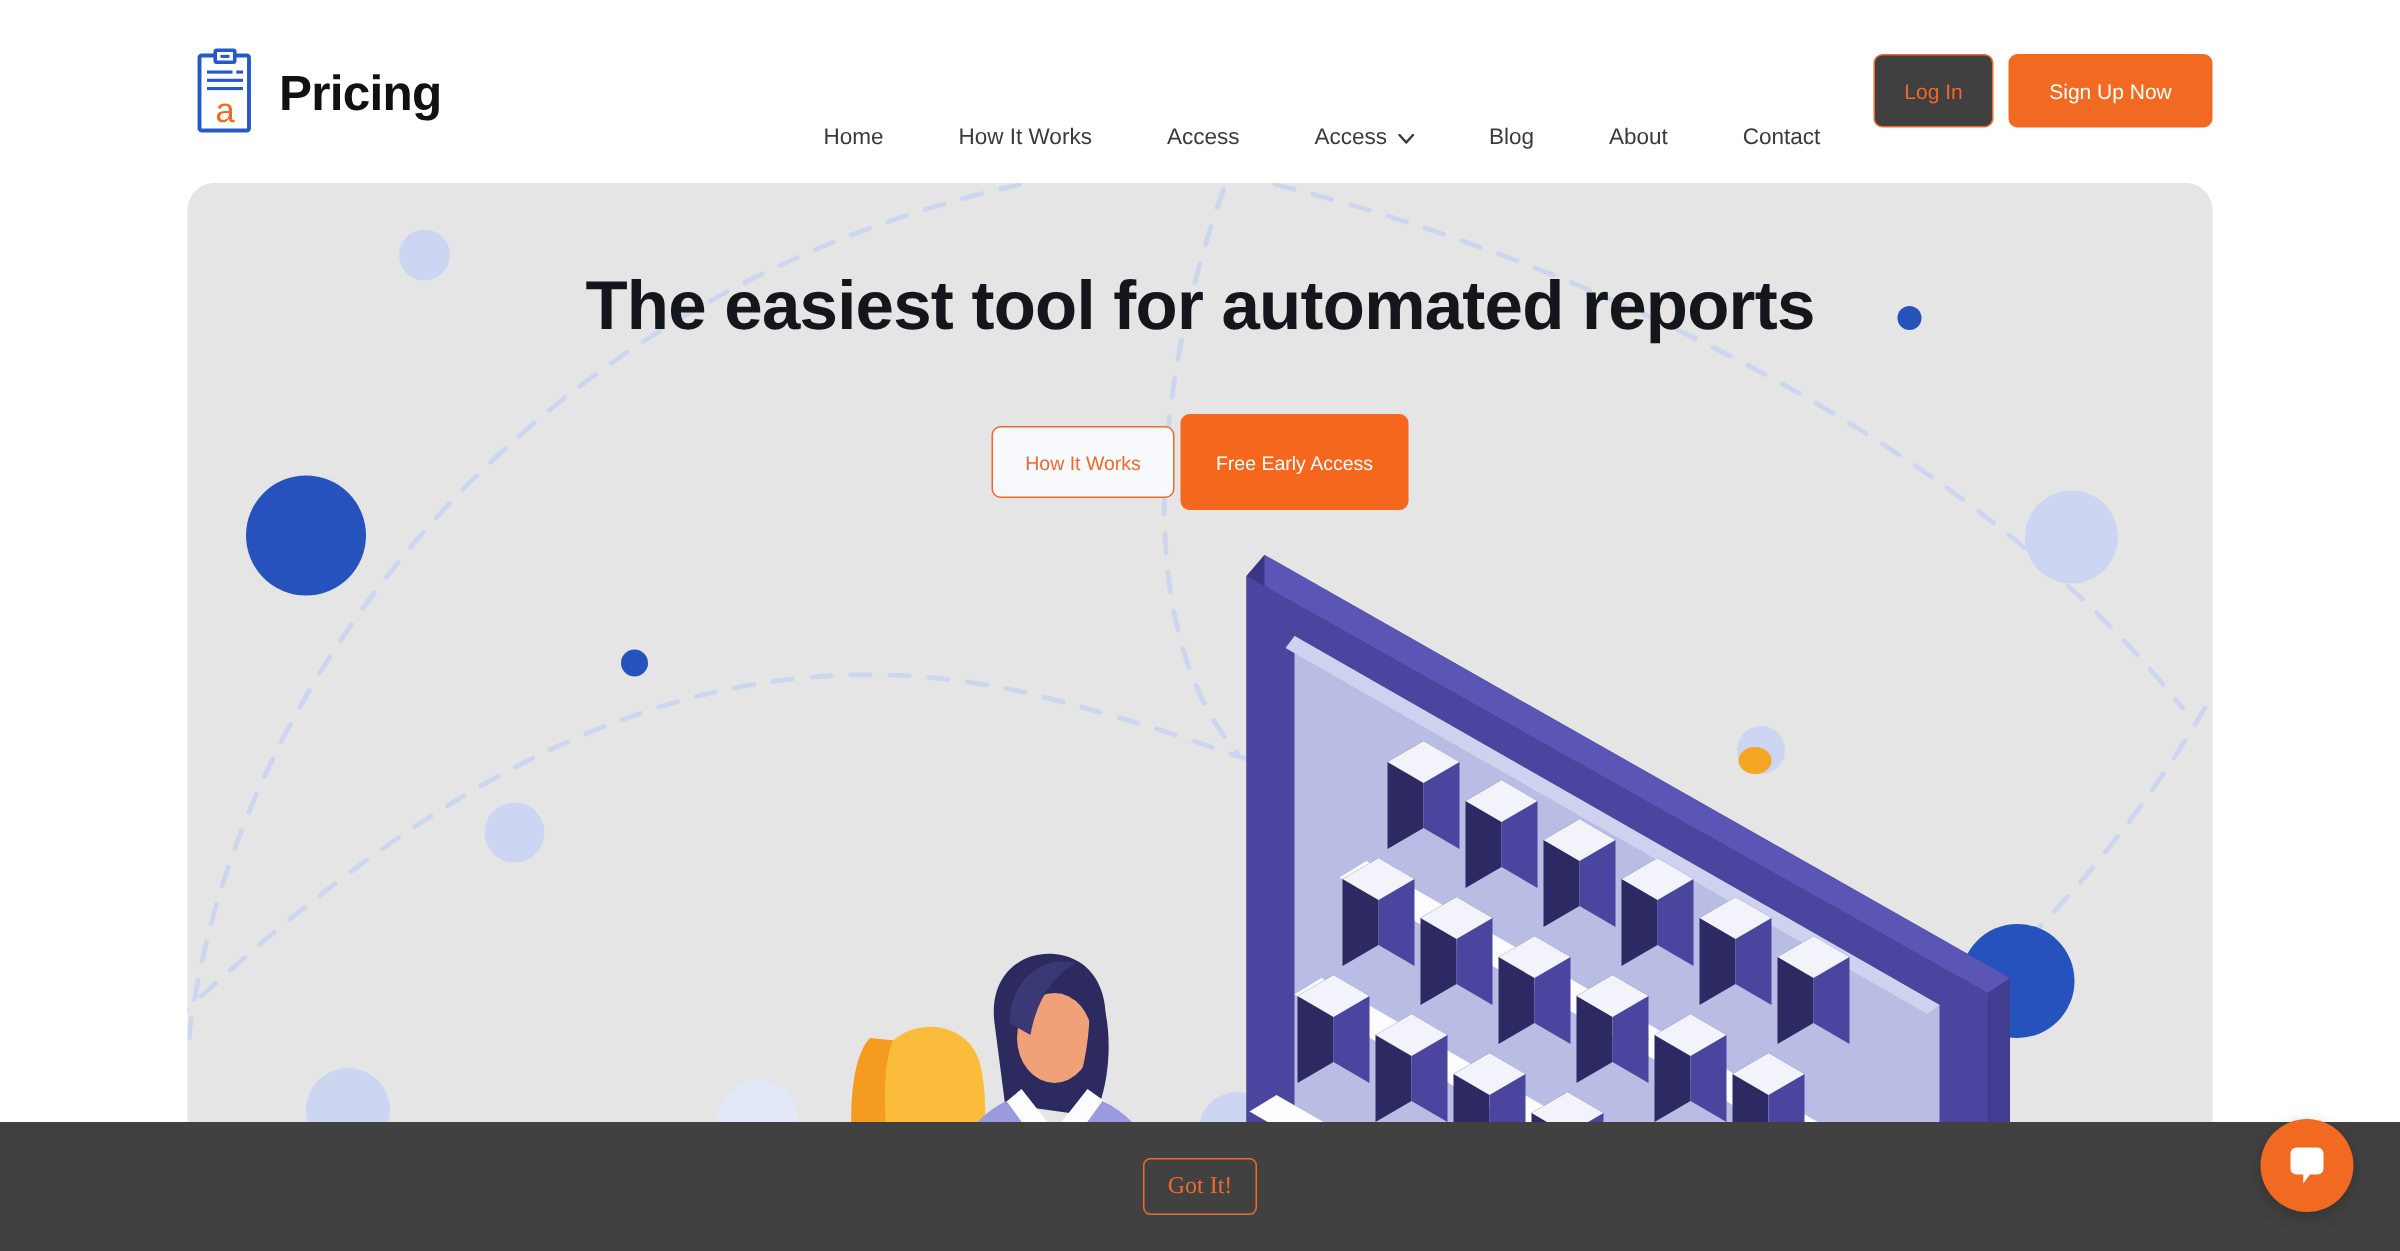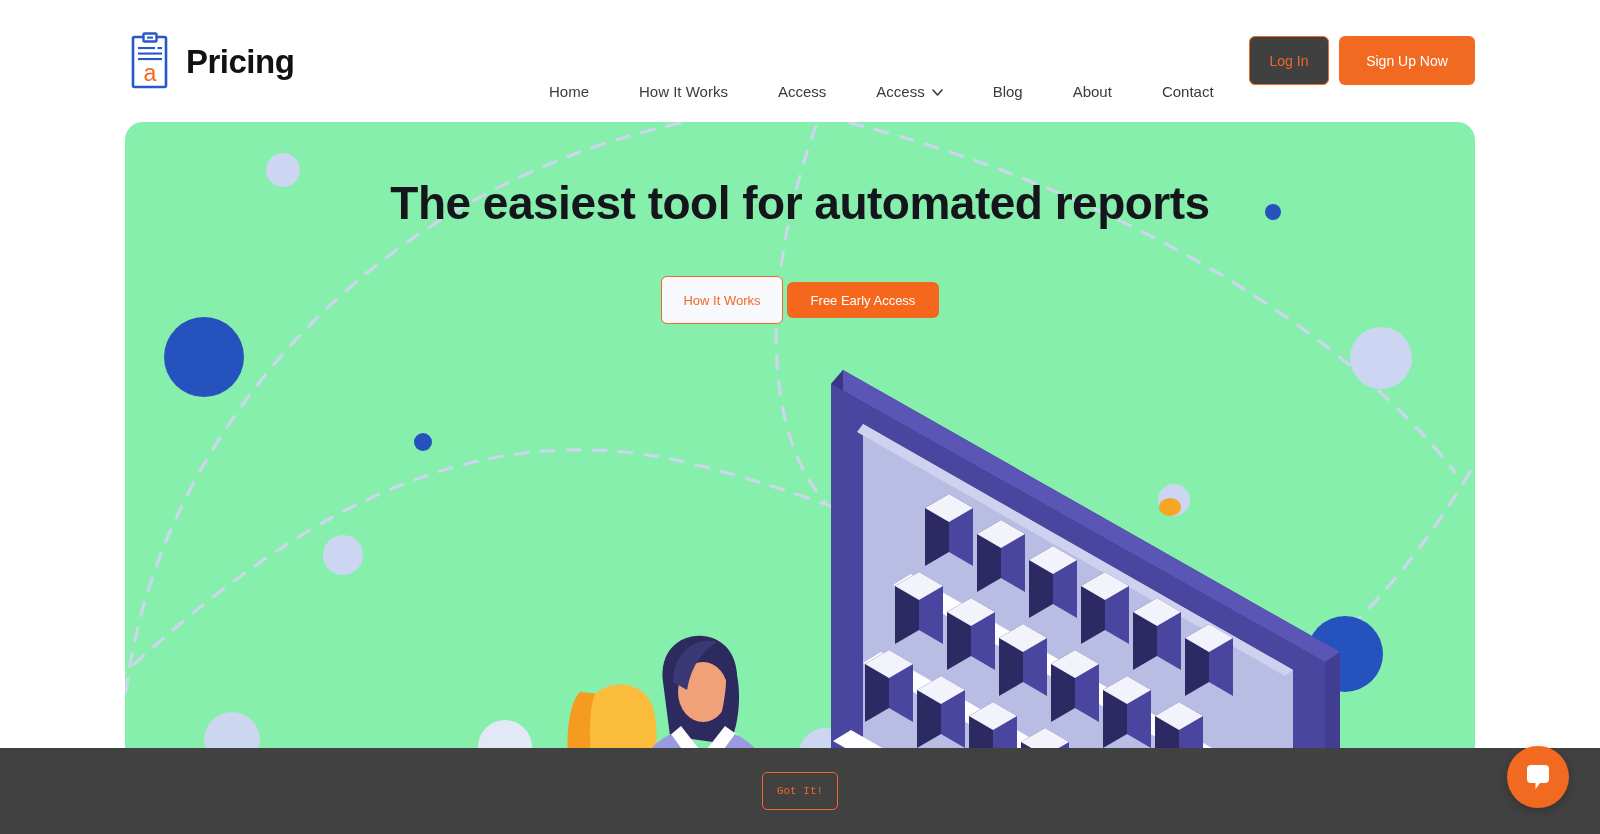--- a/index.html
+++ b/index.html
@@ -52,21 +52,21 @@
     width:136px; height:49px; border:none; border-radius:6px;
     background:#f26a21; color:#fff; font-size:14px;
     display:flex; align-items:center; justify-content:center; cursor:pointer;
     font-family:"Liberation Sans", sans-serif;
   }
 
   
   .hero {
     position:absolute; left:125px; top:122px;
     width:1350px; height:712px;
-    background:#86efac;
+    background:#e5e5e5;
     border-radius:18px 18px 0 0;
     overflow:hidden;
   }
   .hero-svg { position:absolute; inset:0; width:100%; height:100%; }
 
   .hero-title {
     position:absolute; left:0; top:54px; width:100%;
     text-align:center; font-size:46px; font-weight:bold;
     color:#14161c; letter-spacing:-0.5px; z-index:5;
   }
@@ -74,38 +74,38 @@
     position:absolute; left:0; top:154px; width:100%;
     display:flex; justify-content:center; align-items:center; gap:4px; z-index:6;
   }
   .btn-how {
     width:122px; height:48px; border:1.5px solid #f0692a; border-radius:6px;
     background:#f7f9fc; color:#f0692a; font-size:13px;
     display:flex; align-items:center; justify-content:center; cursor:pointer;
     font-family:"Liberation Sans", sans-serif;
   }
   .btn-free {
-    width:152px; height:36px; border:none; border-radius:6px;
+    width:152px; height:64px; border:none; border-radius:6px;
     background:#f5671d; color:#fff; font-size:13px;
     display:flex; align-items:center; justify-content:center; cursor:pointer;
     font-family:"Liberation Sans", sans-serif;
   }
 
   
   .cookie {
     position:absolute; left:0; bottom:0; width:1600px; height:86px;
     background:#414141; z-index:40;
     display:flex; align-items:center; justify-content:center; gap:16px;
   }
   .cookie-text { color:#f2f2f2; font-size:15px; }
   .btn-got {
     width:76px; height:38px; border:1.4px solid #f0692a; border-radius:5px;
-    background:transparent; color:#f0692a; font-size:11px;
-    display:flex; align-items:center; justify-content:center; cursor:pointer;
-    font-family:Liberation Mono, monospace;
+    background:transparent; color:#f0692a; font-size:16px;
+    display:flex; align-items:center; justify-content:center; cursor:pointer;
+    font-family:Liberation Serif, serif;
   }
 
   
   .chat {
     position:absolute; right:31px; bottom:26px;
     width:62px; height:62px; border-radius:50%;
     background:#f26a21; z-index:60;
     display:flex; align-items:center; justify-content:center; cursor:pointer;
     box-shadow:0 3px 10px rgba(0,0,0,.22);
   }

